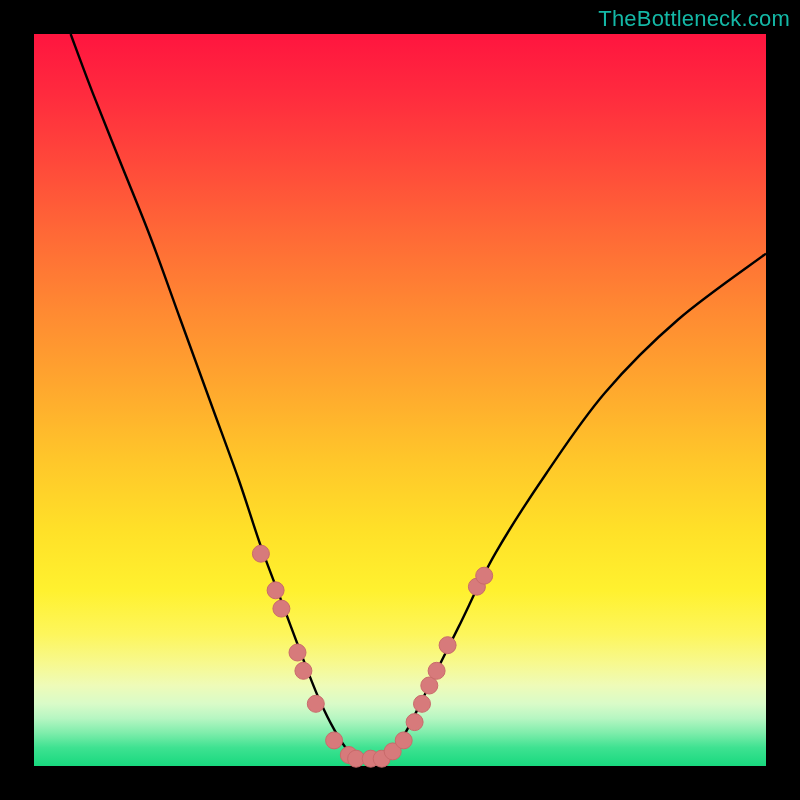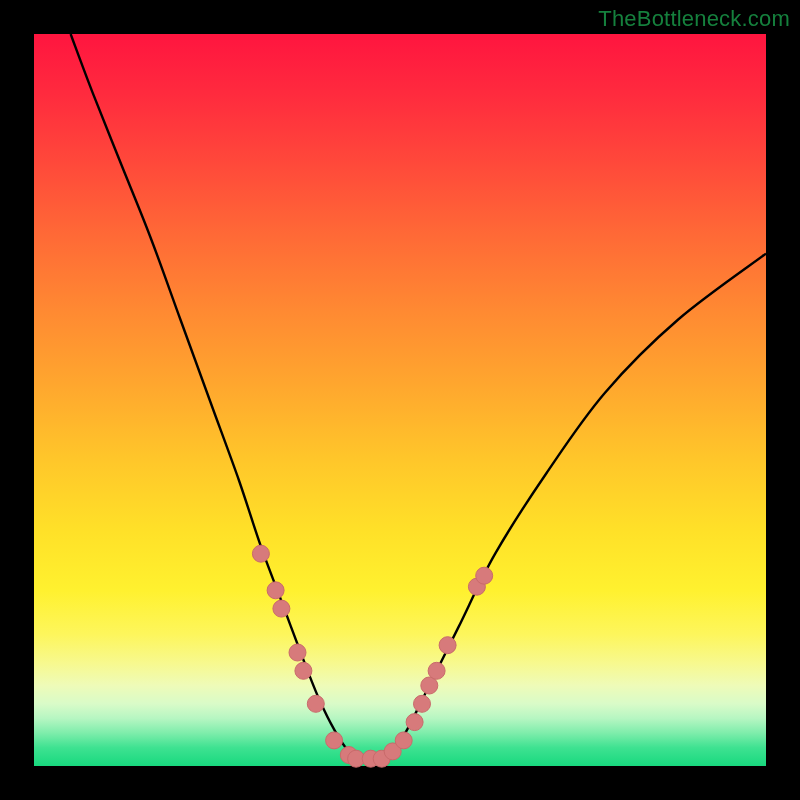--- a/index.html
+++ b/index.html
@@ -42,21 +42,21 @@
       #b6f6c2 93.5%,
       #7eedab 95.5%,
       #3ee291 97.5%,
       #18d97e 100%
     );
   }
   .watermark {
     position: absolute;
     top: 6px;
     right: 10px;
-    color: #15803d;
+    color: #14b8a6;
     font-size: 22px;
     font-weight: 500;
     letter-spacing: 0.2px;
     user-select: none;
   }
   svg.curve {
     position: absolute;
     top: 0;
     left: 0;
     width: 732px;

